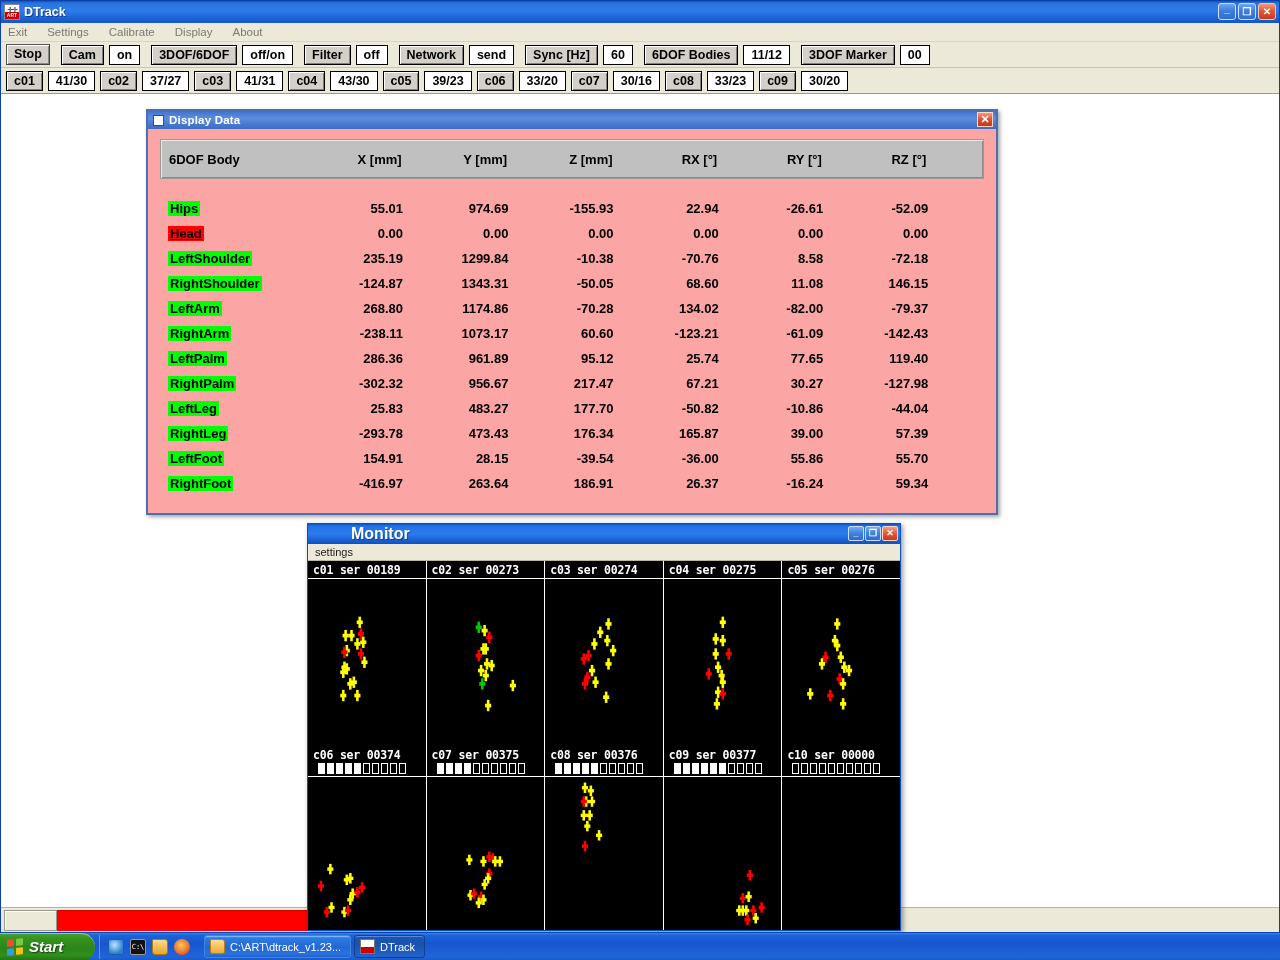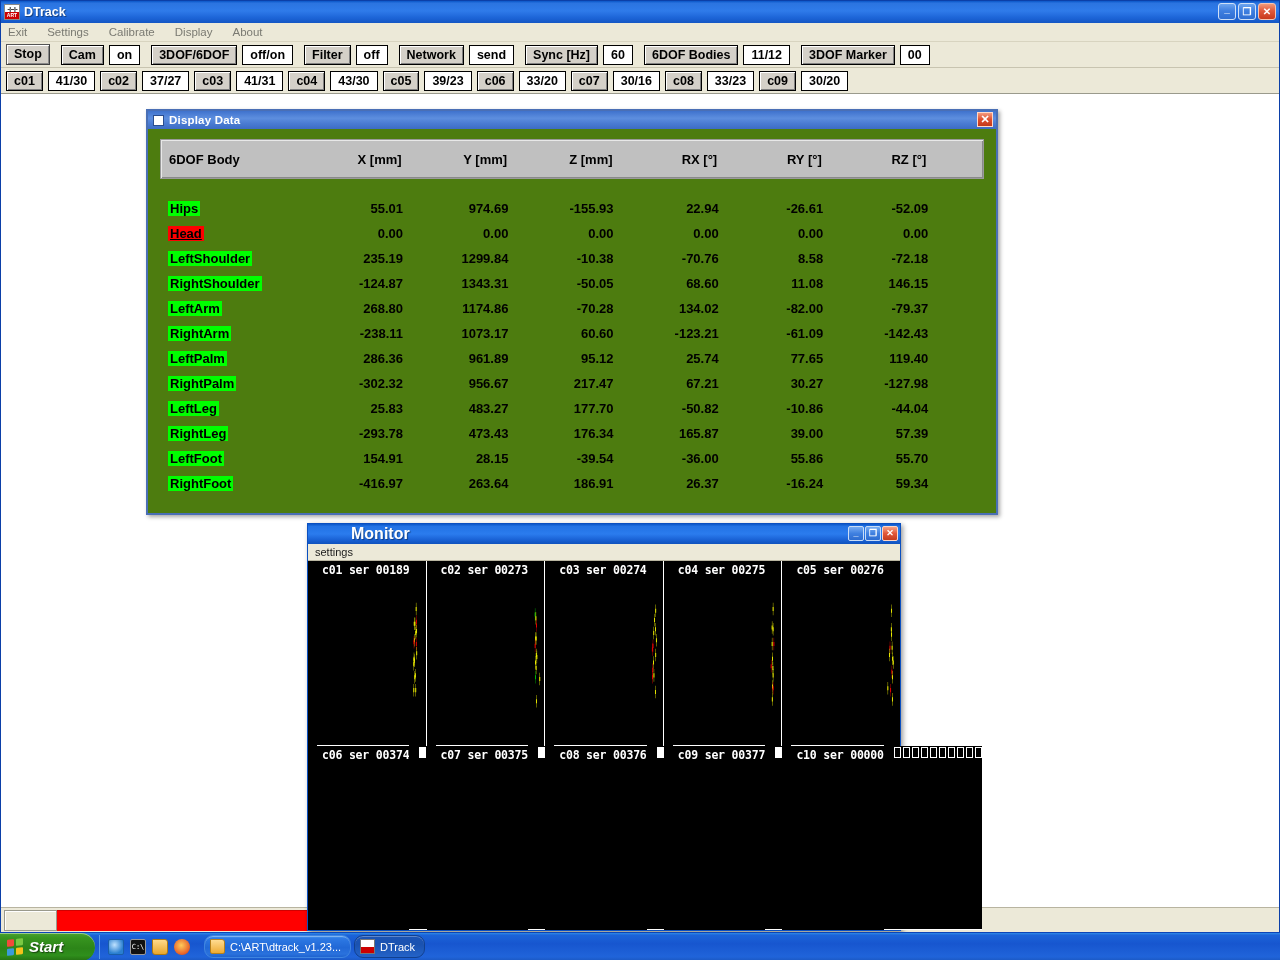--- a/index.html
+++ b/index.html
@@ -140,21 +140,21 @@
   .status-redbar {
     height: 21px; flex: 0 0 auto; width: 251px;
     background: #ff0000;
     border-top: 1px solid #d00000;
   }
 
   
   .dd-win {
     position: absolute; left: 146px; top: 109px; width: 852px; height: 406px;
     border: 2px solid #4a6fb5;
-    background: #4d7c0f;
+    background: #fca5a5;
     box-shadow: 2px 2px 4px rgba(0,0,0,0.35);
   }
   .dd-title {
     height: 18px;
     background: linear-gradient(to bottom, #3f72cd 0%, #5d8ede 40%, #4a7bd2 70%, #3c6cc4 100%);
     display: flex; align-items: center; padding-left: 5px;
     position: relative;
   }
   .dd-icon {
     width: 11px; height: 11px; background: #fff;
@@ -225,23 +225,22 @@
   .mon-menu-item { font-size: 11px; color: #1a1a1a; cursor: pointer; }
   .mon-grid {
     background: #000;
     height: calc(100% - 37px);
     display: flex; flex-direction: column;
   }
   .mon-row { display: flex; flex: 1 1 0; min-height: 0; }
   .mon-cell {
     flex: 1 1 0; min-width: 0;
     border-right: 1px solid #ffffff;
-    display: flex; flex-direction: row;
+    display: flex; flex-direction: column;
     background: #000;
-    padding-left: 9px;
   }
   .mon-cell:last-child { border-right: none; }
   .mon-cell-hdr {
     color: #ffffff;
     font-family: "DejaVu Sans Mono", monospace;
     font-size: 11.5px; font-weight: bold;
     padding: 2px 0 1px 5px;
     border-bottom: 1px solid #ffffff;
     white-space: nowrap;
     letter-spacing: -0.2px;
@@ -295,21 +294,21 @@
   .ql-ico { width: 16px; height: 16px; border-radius: 2px; position: relative; }
   .ql-ie { background: radial-gradient(circle at 40% 35%, #bfe2ff, #2a7fd0 70%); border: 1px solid #1a5ea8; }
   .ql-cmd { background: #111; border: 1px solid #999; color: #fff; font-size: 7px; line-height: 14px; text-align: center; font-family: "DejaVu Sans Mono", monospace; }
   .ql-fld { background: linear-gradient(to bottom, #ffd98a, #e8a72c); border: 1px solid #b07a12; border-radius: 1px 3px 3px 3px; }
   .ql-fx  { background: radial-gradient(circle at 45% 40%, #ffcb5a, #e8642a 65%, #9c3b12); border-radius: 50%; }
   .task-btns { display: flex; align-items: center; gap: 3px; margin-left: 6px; }
   .task-btn {
     height: 23px; display: flex; align-items: center; gap: 5px;
     padding: 0 9px 0 5px;
     border: 1px solid #3e85e0;
-    border-radius: 9px;
+    border-radius: 3px;
     background: linear-gradient(to bottom, #4e9aef 0%, #2d79e4 12%, #2168d6 55%, #2a72dd 85%, #1f63d0 100%);
     color: #fff; font-size: 11px;
     cursor: pointer;
     white-space: nowrap;
     box-shadow: inset 0 1px 0 rgba(255,255,255,0.3);
   }
   .task-btn.active {
     background: linear-gradient(to bottom, #1c54b5 0%, #1a52b0 40%, #2463c8 100%);
     border-color: #11408f;
   }

